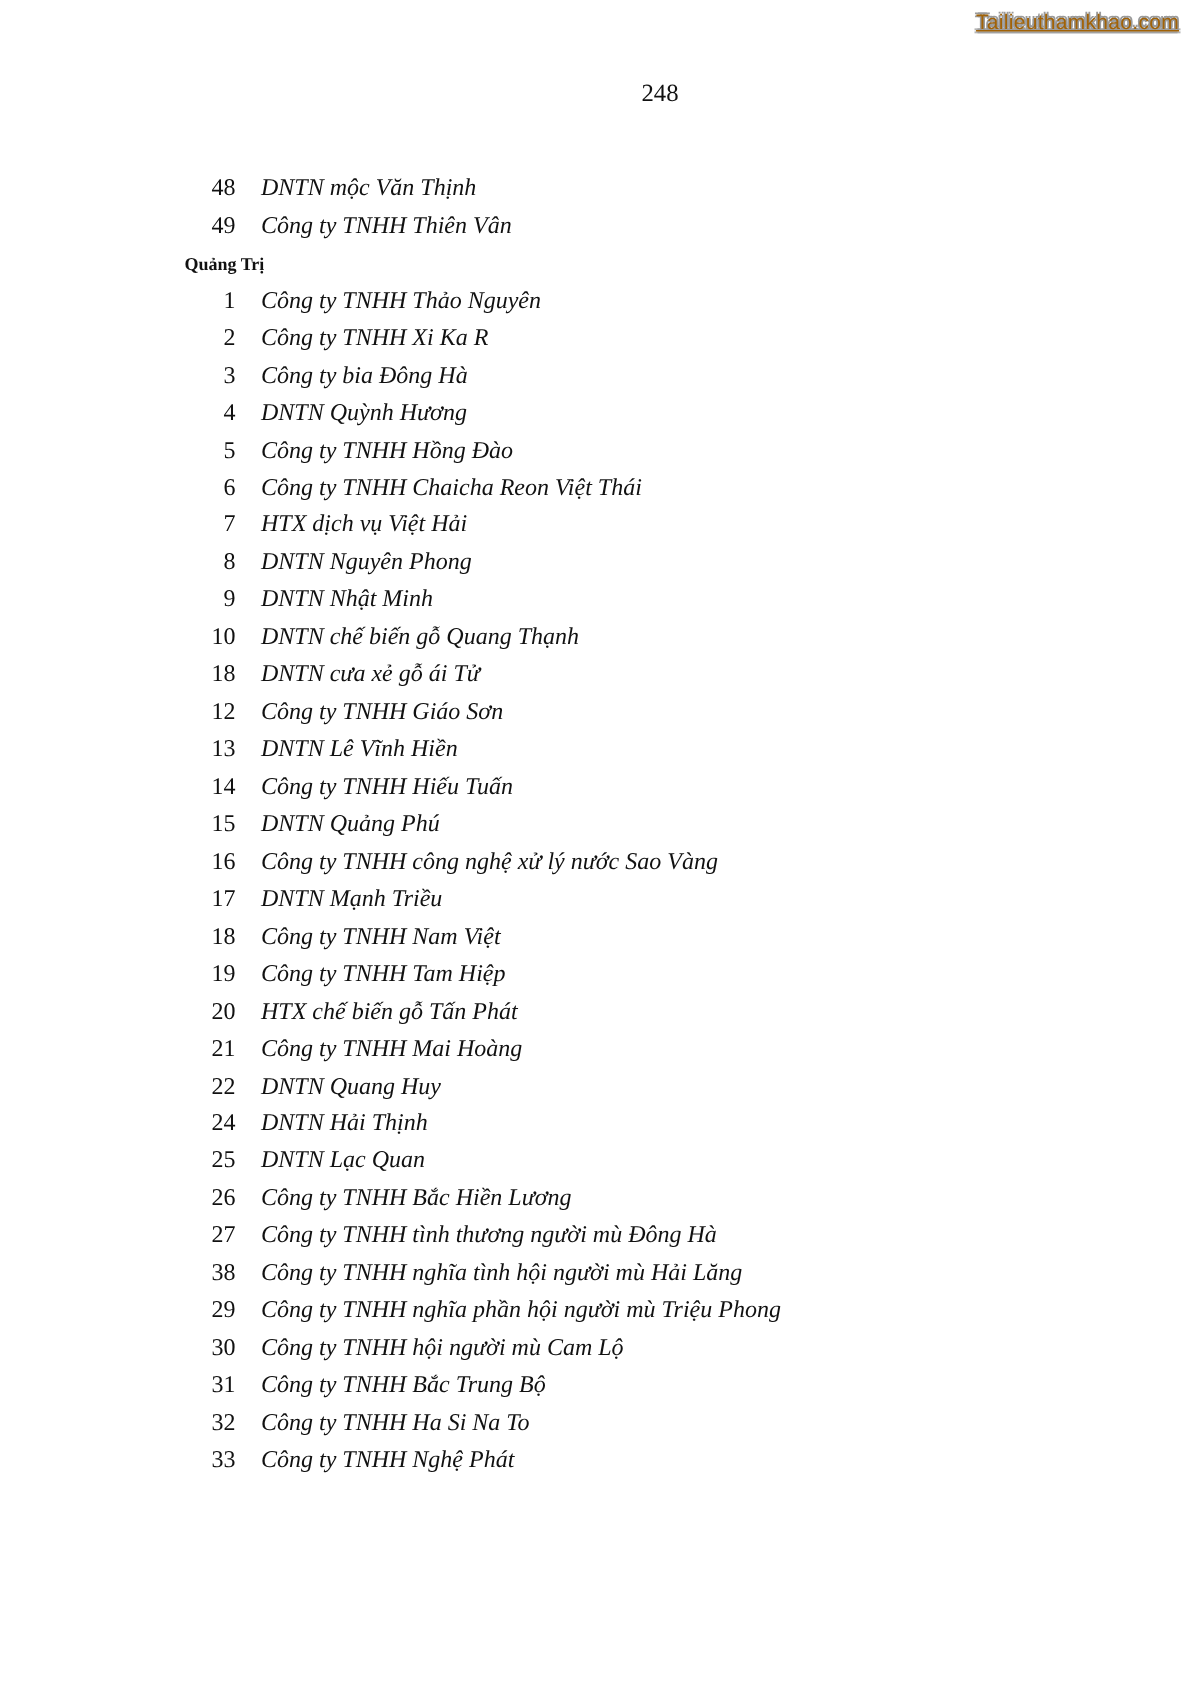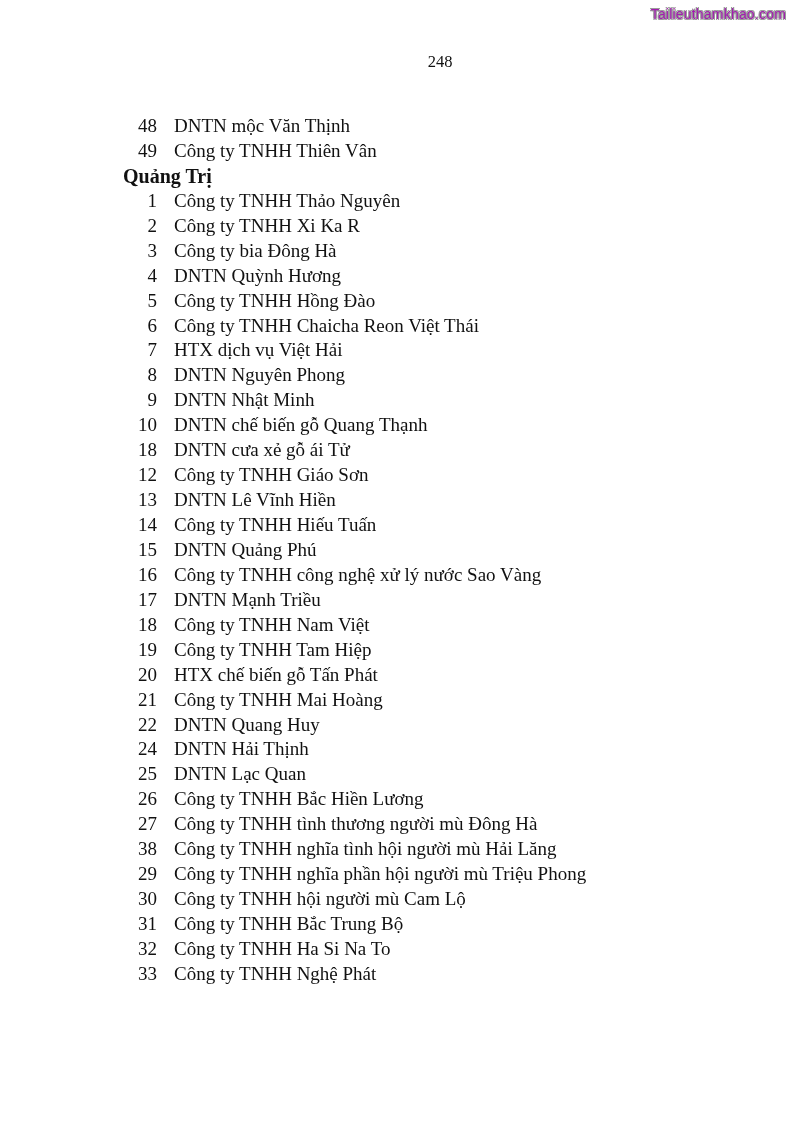--- a/index.html
+++ b/index.html
@@ -14,63 +14,65 @@
       overflow: hidden;
       font-family: "Liberation Serif", "DejaVu Serif", serif;
       color: #111111;
     }
     .watermark {
       position: absolute;
       top: 6px;
       right: 8px;
       font-family: "Liberation Sans", "DejaVu Sans", sans-serif;
       font-size: 14px;
-      color: #a21caf;
+      color: #a16207;
       letter-spacing: 0.2px;
       text-shadow:
         -1px -1px 0 #9a9a9a,
          1px -1px 0 #9a9a9a,
         -1px  1px 0 #9a9a9a,
          1px  1px 0 #9a9a9a;
+      text-decoration: underline;
     }
     .page-number {
       position: absolute;
       top: 52px;
       left: 0;
       width: 880px;
       text-align: center;
       font-size: 16.5px;
     }
     .content {
       position: absolute;
       top: 114px;
       left: 0;
       width: 794px;
     }
     .row {
       height: 24.95px;
       line-height: 24.95px;
-      font-size: 19px;
+      font-size: 16px;
       position: relative;
       white-space: nowrap;
     }
     .row .num {
       position: absolute;
       left: 120px;
       width: 37px;
       text-align: right;
     }
     .row .name {
       position: absolute;
       left: 174px;
+      font-style: italic;
     }
     .section-heading {
       height: 24.95px;
       line-height: 24.95px;
-      font-size: 20px;
+      font-size: 12px;
       font-weight: bold;
       padding-left: 123px;
     }
   </style>
 </head>
 <body>
 
 <div class="watermark">Tailieuthamkhao.com</div>
 
 <div class="page-number">248</div>

